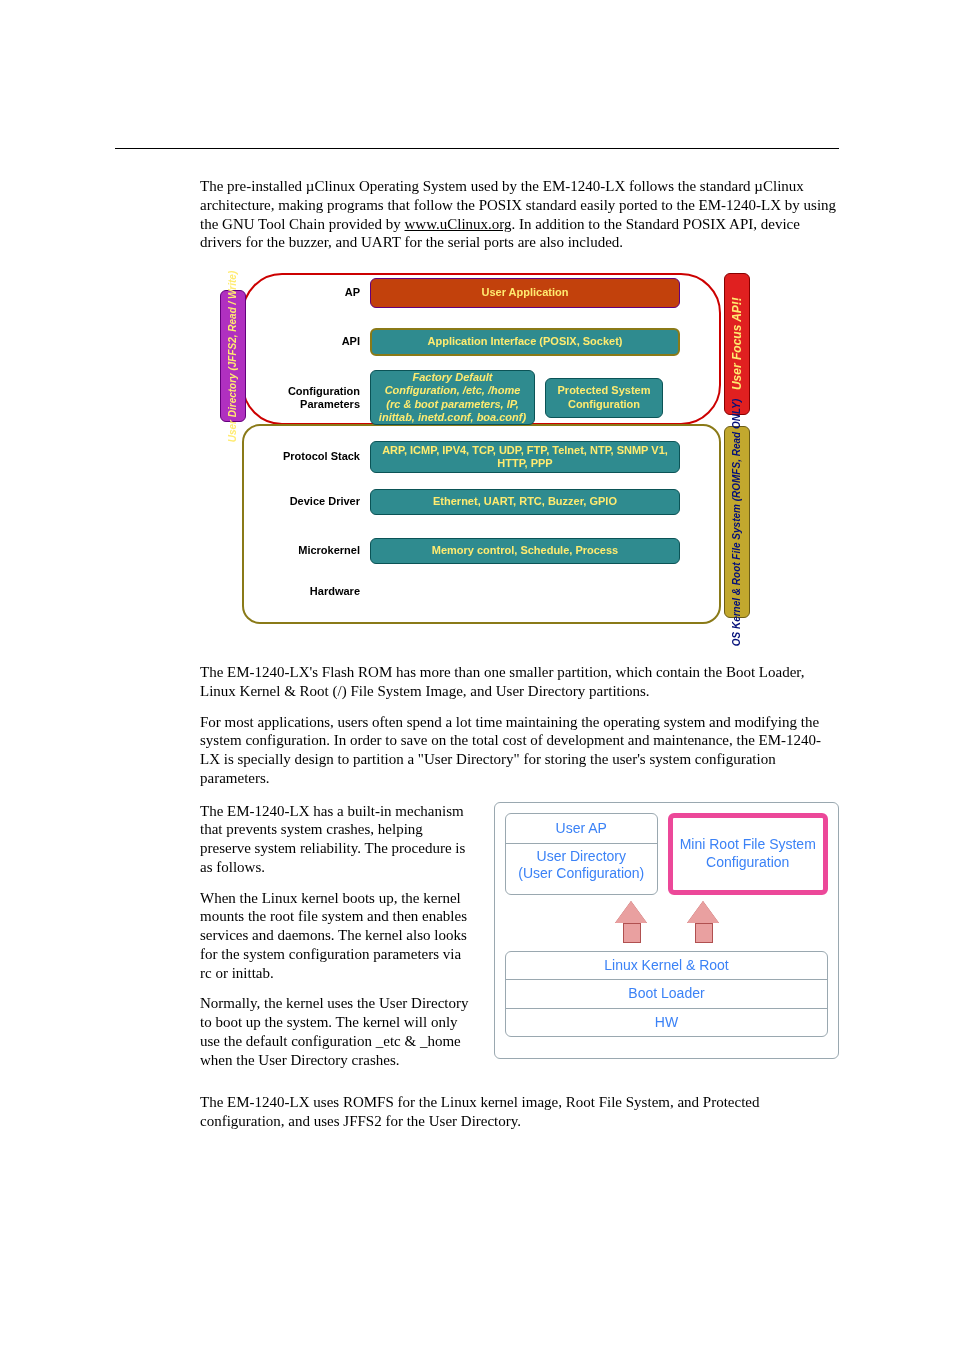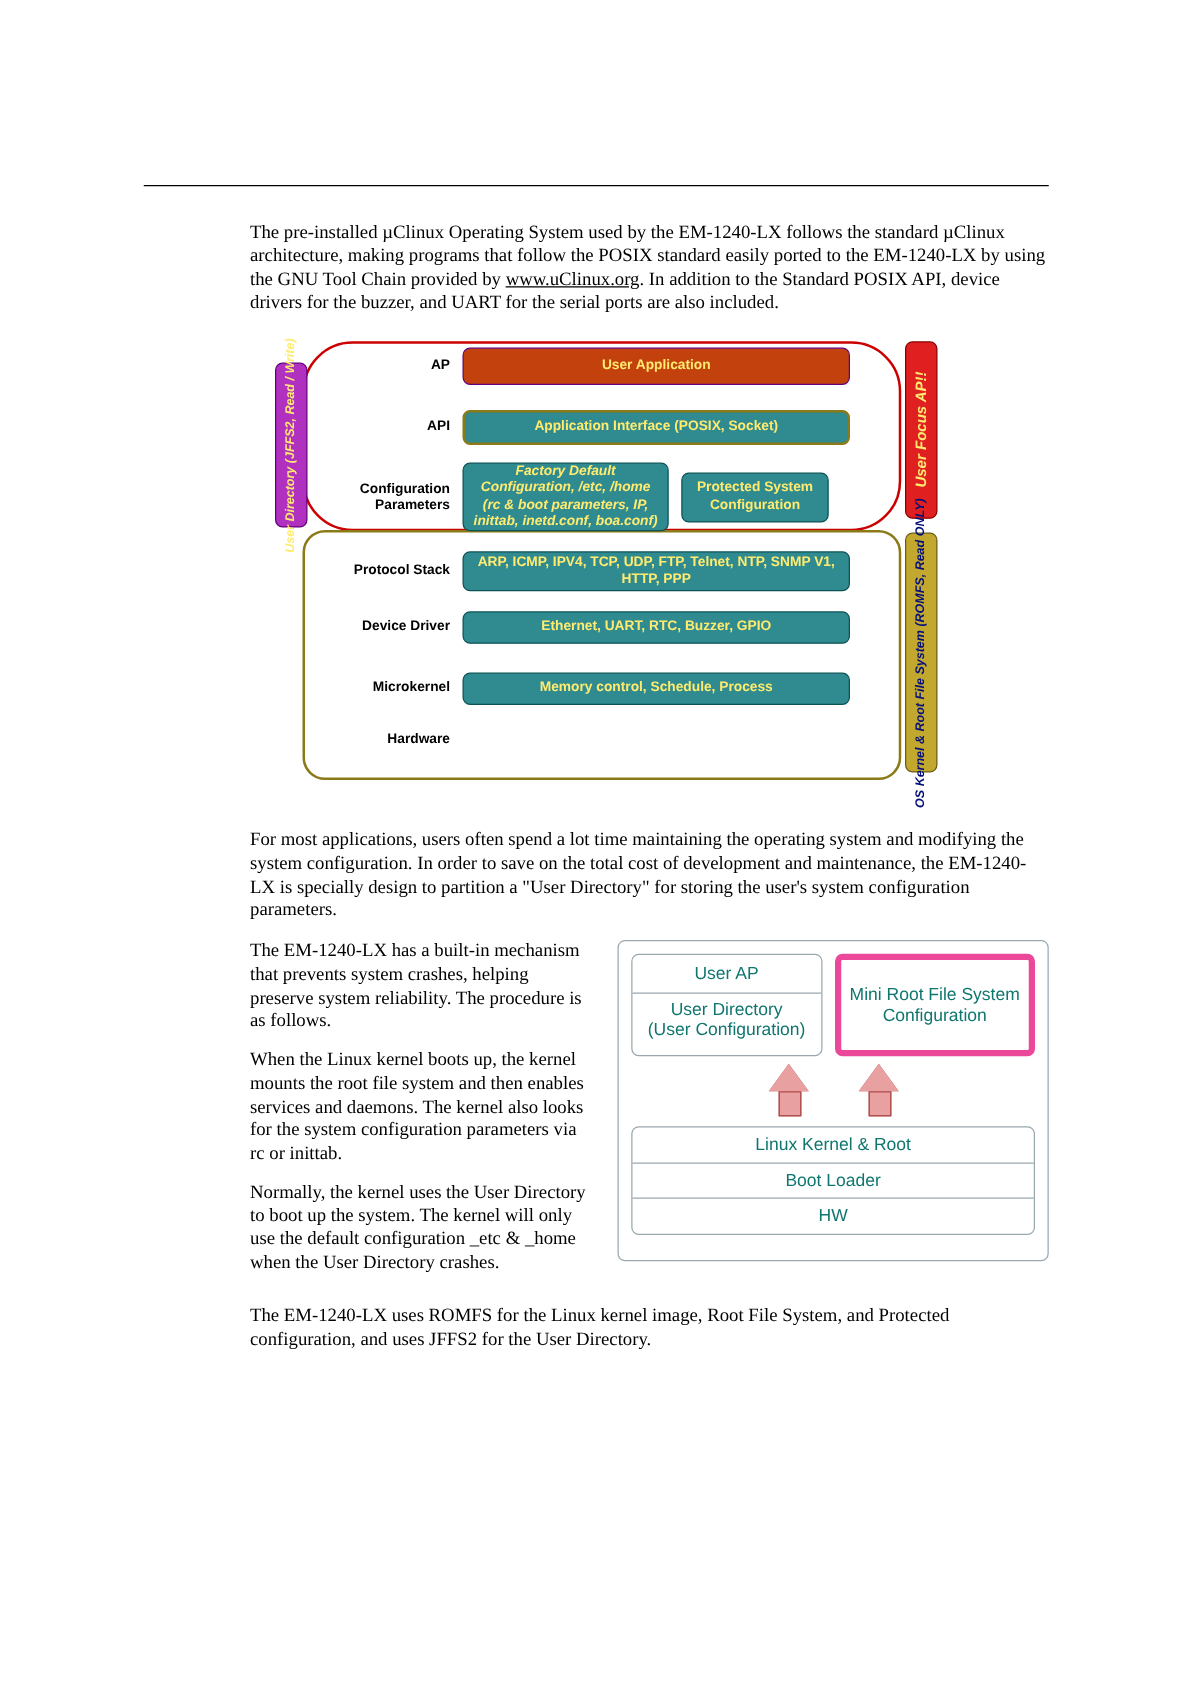--- a/index.html
+++ b/index.html
@@ -162,21 +162,21 @@
   .diagram2 {
     position: relative;
     width: 345px;
     height: 257px;
     border: 1px solid #9aa8b0;
     border-radius: 6px;
     box-sizing: border-box;
     padding: 10px;
     font-family: Arial, sans-serif;
     font-size: 14px;
-    color: #0f766e;
+    color: #3b82f6;
     background: #fff;
   }
   .d2-top {
     display: flex;
     gap: 10px;
     justify-content: space-between;
   }
   .d2-col-left {
     flex: 1;
     border: 1px solid #9aa8b0;
@@ -317,20 +317,21 @@
       <div class="row row-mk">
         <div class="row-label">Microkernel</div>
         <div class="pill pill-teal" style="width:310px;height:26px;">Memory control, Schedule, Process</div>
       </div>
 
       <div class="row row-hw">
         <div class="row-label">Hardware</div>
       </div>
     </div>
 
+    <p class="para">The EM-1240-LX's Flash ROM has more than one smaller partition, which contain the Boot Loader, Linux Kernel &amp; Root (/) File System Image, and User Directory partitions.</p>
     <p class="para">For most applications, users often spend a lot time maintaining the operating system and modifying the system configuration. In order to save on the total cost of development and maintenance, the EM-1240-LX is specially design to partition a "User Directory" for storing the user's system configuration parameters.</p>
 
     <div class="two-col">
       <div class="left-text">
         <p>The EM-1240-LX has a built-in mechanism that prevents system crashes, helping preserve system reliability. The procedure is as follows.</p>
         <p>When the Linux kernel boots up, the kernel mounts the root file system and then enables services and daemons. The kernel also looks for the system configuration parameters via rc or inittab.</p>
         <p>Normally, the kernel uses the User Directory to boot up the system. The kernel will only use the default configuration _etc &amp; _home when the User Directory crashes.</p>
       </div>
       <div class="diagram2">
         <div class="d2-top">

